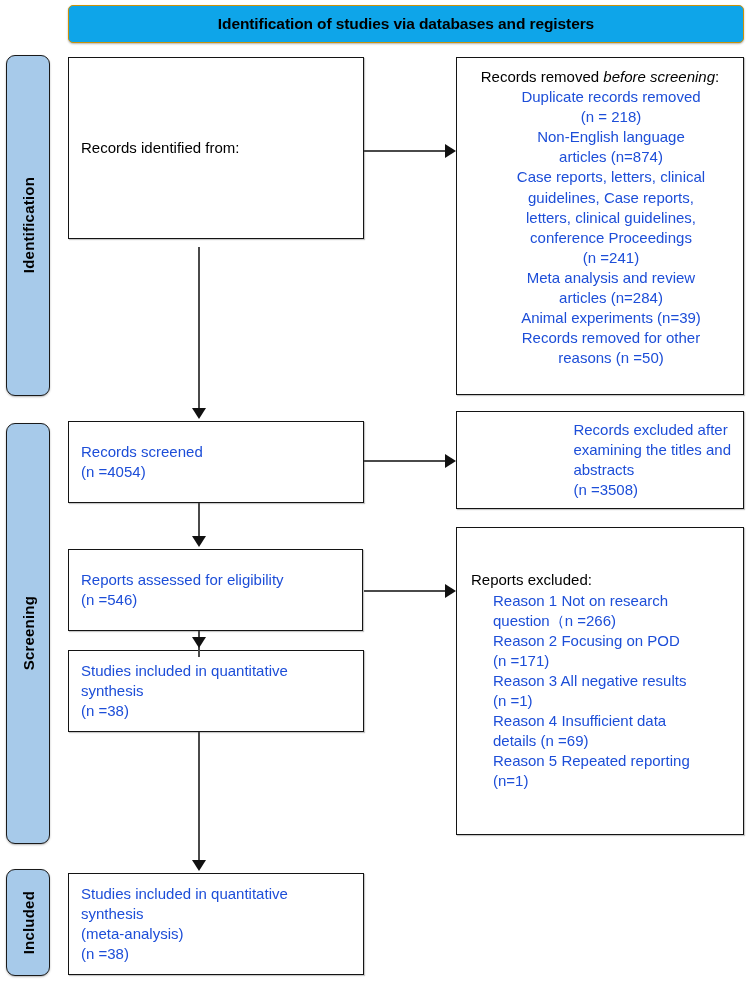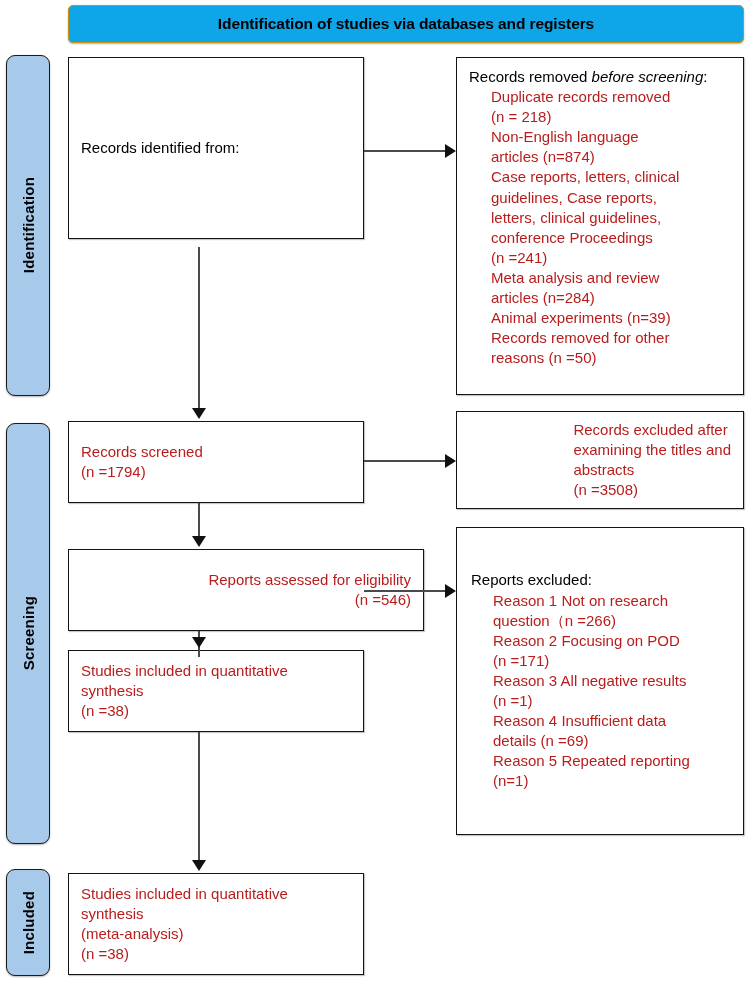--- a/index.html
+++ b/index.html
@@ -70,39 +70,39 @@
   .box {
     position: absolute;
     background: #ffffff;
     border: 1.8px solid #141414;
     padding: 9px 12px;
     box-shadow: 1px 1px 1px rgba(0,0,0,0.22);
   }
   .box-body {
     font-size: 15px;
     line-height: 1.34;
-    color: #b91c1c;
+    color: #1d4ed8;
     white-space: pre-wrap;
   }
   .box-title {
     font-size: 15px;
     line-height: 1.34;
     color: #000000;
   }
   .box-title em { font-style: italic; }
   .indent { padding-left: 22px; }
 
   .vcenter { display: flex; flex-direction: column; justify-content: center; }
 
   
   #box-identified      { left: 68px;  top: 57px;  width: 296px; height: 182px; }
-  #box-removed         { left: 456px; top: 57px;  width: 288px; height: 338px; }
+  #box-removed         { left: 456px; top: 57px;  width: 288px; height: 338px; text-align: center; }
   #box-screened        { left: 68px;  top: 421px; width: 296px; height: 82px;  }
   #box-excluded-screen { left: 456px; top: 411px; width: 288px; height: 98px; align-items: flex-end;  }
-  #box-eligibility     { left: 68px;  top: 549px; width: 356px; height: 82px; text-align: right;  }
+  #box-eligibility     { left: 68px;  top: 549px; width: 295px; height: 82px;  }
   #box-reports-excl    { left: 456px; top: 527px; width: 288px; height: 308px; padding-left: 14px; }
   #box-quant           { left: 68px;  top: 650px; width: 296px; height: 82px;  }
   #box-meta            { left: 68px;  top: 873px; width: 296px; height: 102px; }
 
   
   .conn { position: absolute; }
   .vline {
     position: absolute;
     width: 2px;
     background: #4a4a4a;
@@ -163,21 +163,21 @@
 (n =241)
 Meta analysis and review
 articles (n=284)
 Animal experiments (n=39)
 Records removed for other
 reasons (n =50)</div>
   </div>
 
   <div class="box vcenter" id="box-screened">
     <div class="box-body">Records screened
-(n =1794)</div>
+(n =4054)</div>
   </div>
 
   <div class="box vcenter" id="box-excluded-screen">
     <div class="box-body">Records excluded after
 examining the titles and
 abstracts
 (n =3508)</div>
   </div>
 
   <div class="box vcenter" id="box-eligibility">

